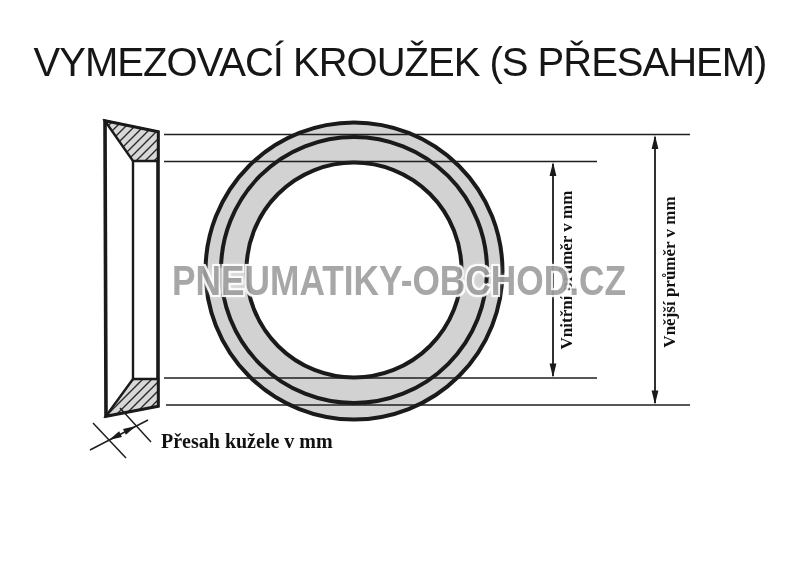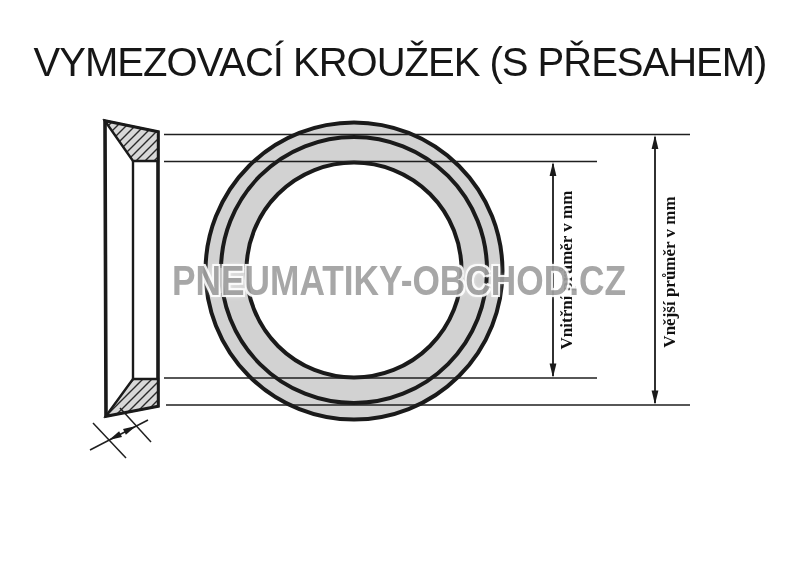--- a/index.html
+++ b/index.html
@@ -100,16 +100,17 @@
       <polygon stroke="none" points="109,440 122,437 119.1,431.2" fill="#1a1a1a"></polygon>
     </g>
   </svg>
 
   <div class="page-title">VYMEZOVACÍ KROUŽEK (S PŘESAHEM)</div>
 
   <div class="dim-label-vertical dim-label-inner">Vnitřní průměr v mm</div>
 
   <div class="dim-label-vertical dim-label-outer">Vnější průměr v mm</div>
 
+  <div class="dim-label-cone">Přesah kužele v mm</div>
 
   <div class="watermark">PNEUMATIKY-OBCHOD.CZ</div>
 
 </div>
 
 </body></html>

